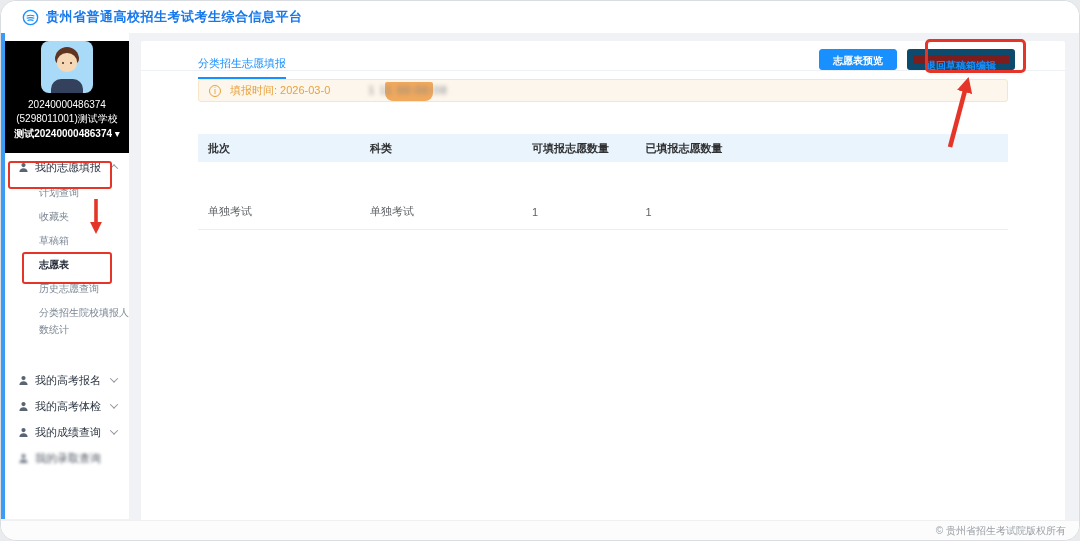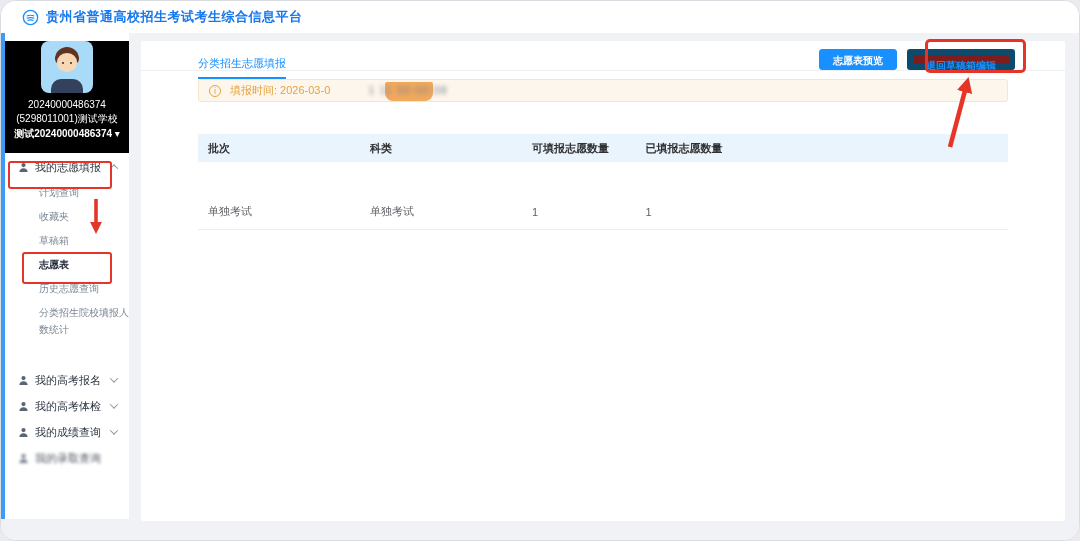--- a/index.html
+++ b/index.html
@@ -203,20 +203,21 @@
             <div class="vcell">1</div>
             <div class="vcell">1</div>
           </div>
         </div>
 
       </div>
     </main>
 
   </div>
 
+  <div class="footer">© 贵州省招生考试院版权所有</div>
 
   <div class="ann r1"></div>
   <div class="ann r2"></div>
   <div class="ann r3"></div>
   <svg class="ann-svg" viewBox="0 0 1080 541">
     <defs>
       <marker id="ah" viewBox="0 0 10 10" refX="6" refY="5" markerWidth="3.4" markerHeight="3.4" orient="auto-start-reverse">
         <path d="M0,0 L10,5 L0,10 z" fill="#e53528"></path>
       </marker>
     </defs>

